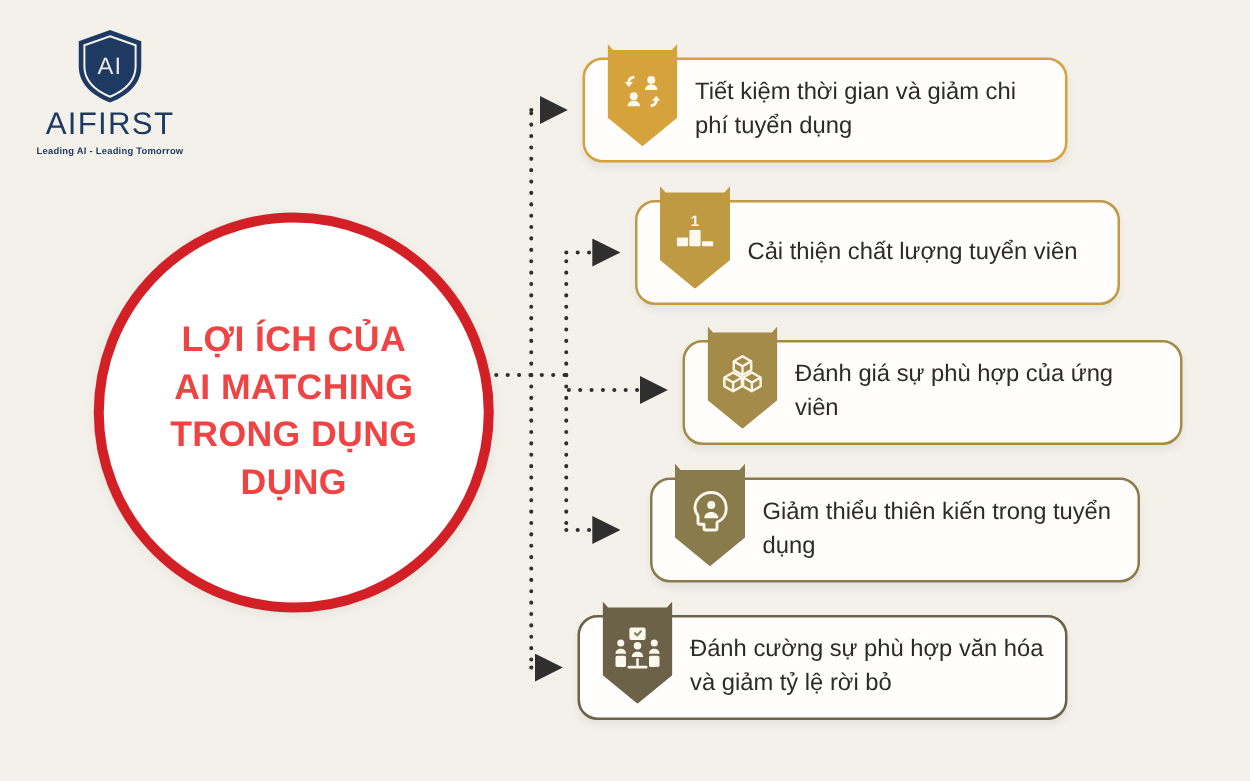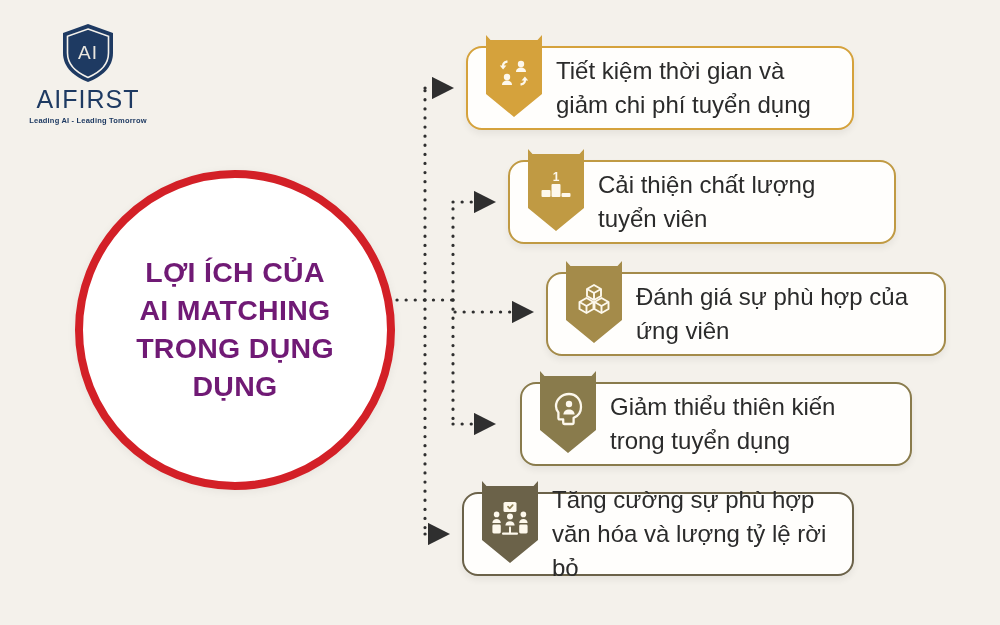--- a/index.html
+++ b/index.html
@@ -27,21 +27,21 @@
   #center-circle{
     position:absolute;left:75px;top:170px;width:320px;height:320px;
     border-radius:50%;
     background:#FFFFFF;
     border:8px solid #D32027;
     box-sizing:border-box;
     display:flex;align-items:center;justify-content:center;
     box-shadow:0 2px 10px rgba(0,0,0,.06);
   }
   #center-circle .title{
-    color:#701a75;
+    color:#ef4444;
     font-size:28.5px;
     font-weight:800;
     line-height:1.33;
     text-align:center;
     letter-spacing:.3px;
     width:270px;
   }
 
   
   #connectors{position:absolute;left:0;top:0;width:1000px;height:625px;pointer-events:none;}
@@ -63,21 +63,21 @@
     width:56px;height:82px;
     background:var(--accent);
     clip-path:polygon(0 0, 8% 6%, 50% 6%, 92% 6%, 100% 0, 100% 72%, 50% 100%, 0 72%);
     display:flex;align-items:center;justify-content:center;
     filter:drop-shadow(0 2px 2px rgba(0,0,0,.18));
   }
   .badge svg{display:block;margin-top:-6px;}
   .card .label{
     margin-left:88px;margin-right:14px;
     color:#2B2B2B;
-    font-size:24px;
+    font-size:19px;
     line-height:1.42;
   }
 
   #card-0{left:466px;top:46px;width:388px;}
   #card-1{left:508px;top:160px;width:388px;}
   #card-2{left:546px;top:272px;width:400px;}
   #card-3{left:508px;top:382px;width:392px;margin-left:12px;}
   #card-4{left:462px;top:492px;width:392px;}
 </style>
 </head>
@@ -192,14 +192,14 @@
       <rect x="18" y="26.5" width="2" height="7.5" rx=".8"></rect>
       <rect x="11" y="32.5" width="16" height="2.2" rx="1"></rect>
       <circle cx="5.6" cy="14.4" r="2.8"></circle>
       <path d="M1.4 23c0-2.6 2-4 4.2-4s4.2 1.4 4.2 4z"></path>
       <rect x="1.4" y="24.5" width="8.4" height="9" rx="1.4"></rect>
       <circle cx="32.4" cy="14.4" r="2.8"></circle>
       <path d="M28.2 23c0-2.6 2-4 4.2-4s4.2 1.4 4.2 4z"></path>
       <rect x="28.2" y="24.5" width="8.4" height="9" rx="1.4"></rect>
     </svg>
   </div>
-  <div class="label">Tăng cường sự phù hợp văn hóa và lượng tỷ lệ rời bỏ</div>
+  <div class="label">Đánh cường sự phù hợp văn hóa và giảm tỷ lệ rời bỏ</div>
 </div>
 
 </body></html>

